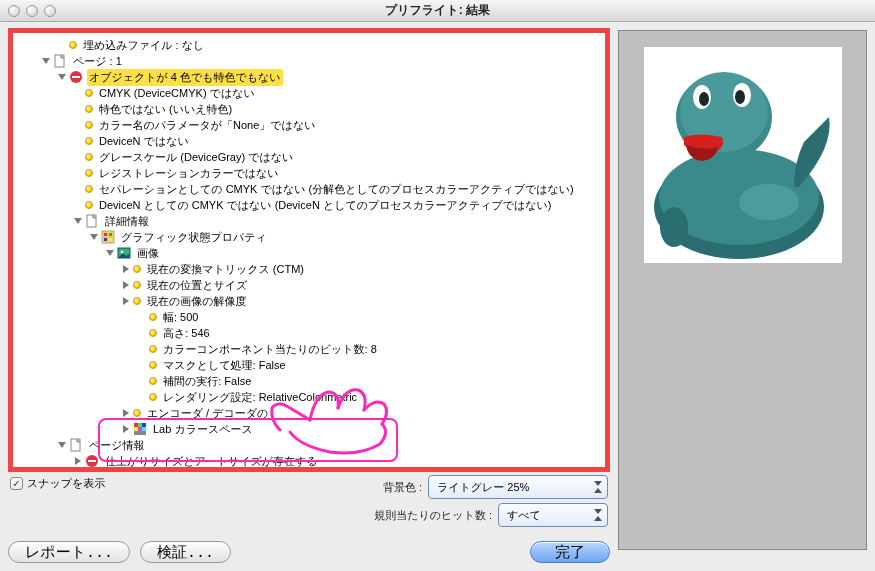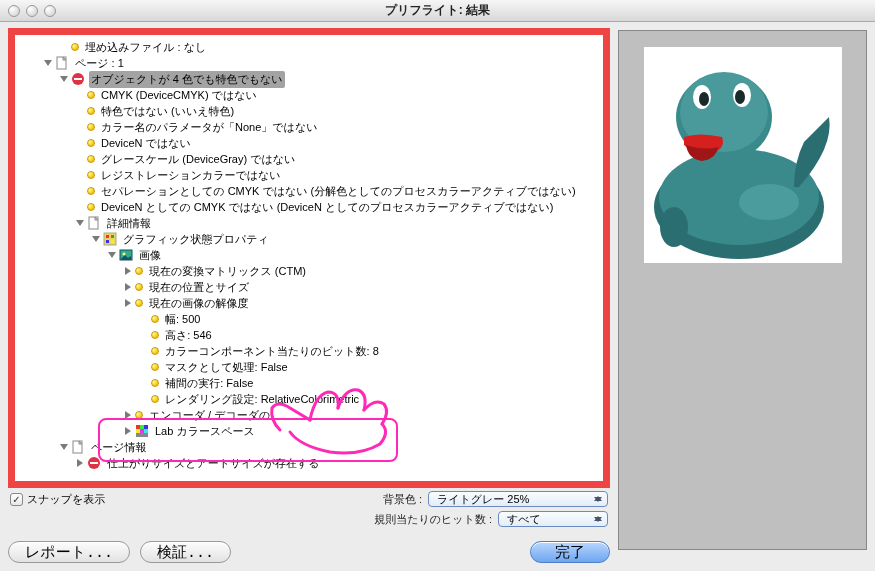--- a/index.html
+++ b/index.html
@@ -3,43 +3,43 @@
 <meta charset="utf-8">
 <style>
 * { box-sizing: border-box; margin: 0; padding: 0; }
 body { font-family: "Hiragino Kaku Gothic Pro", "Lucida Grande", sans-serif; font-size: 11px; background: #ececec; width: 875px; height: 571px; overflow: hidden; }
 .titlebar { height: 22px; background: linear-gradient(#f6f6f6,#d8d8d8); border-bottom: 1px solid #aaa; display: flex; align-items: center; padding: 0 8px; position: relative; }
 .traffic { display: flex; gap: 6px; }
 .tl { width: 12px; height: 12px; border-radius: 50%; border: 1px solid #999; background: radial-gradient(circle at 30% 30%, #fff, #ccc); }
 .title { position: absolute; left: 0; right: 0; text-align: center; font-size: 12px; color: #222; font-weight: bold; }
 .content { position: absolute; top: 22px; left: 0; right: 0; bottom: 0; display: flex; }
 .left { width: 618px; padding: 6px 8px 8px 8px; display: flex; flex-direction: column; }
-.tree-wrap { border: 7px solid #ef4444; background: #fff; height: 462px; overflow: auto; padding: 4px 0 4px 4px; }
+.tree-wrap { border: 5px solid #ef4444; background: #fff; height: 462px; overflow: auto; padding: 4px 0 4px 4px; }
 .row { display: flex; align-items: center; height: 16px; white-space: nowrap; padding-right: 6px; }
 .disc { width: 10px; height: 10px; display: inline-block; margin-right: 2px; }
 .disc svg { width: 10px; height: 10px; display: block; }
 .bullet { width: 8px; height: 8px; border-radius: 50%; display: inline-block; margin-right: 4px; background: radial-gradient(circle at 30% 30%, #fff7a0, #f3c400 70%); border: 1px solid #c79a00; }
 .ic { width: 14px; height: 14px; display: inline-block; margin-right: 4px; }
 .ic svg { width: 14px; height: 14px; display: block; }
 .txt { padding: 1px 2px; }
-.txt.sel { background: #a3a3a3; border-radius: 2px; }
+.txt.sel { background: #fde047; border-radius: 2px; }
 .ind0 { padding-left: 24px; }
 .ind1 { padding-left: 40px; }
 .ind2 { padding-left: 56px; }
 .ind3 { padding-left: 72px; }
 .ind4 { padding-left: 88px; }
 .ind5 { padding-left: 104px; }
 .ind6 { padding-left: 120px; }
 .controls-under { padding: 4px 2px; }
 .chk { display: flex; align-items: center; gap: 4px; font-size: 11px; }
 .chkbox { width: 13px; height: 13px; border: 1px solid #888; border-radius: 3px; background: linear-gradient(#fff,#e8e8e8); display: flex; align-items: center; justify-content: center; color: #333; font-size: 10px; }
 .opt-row { display: flex; align-items: center; justify-content: flex-end; gap: 6px; margin-left: auto; margin-top: -16px; }
 .opt-row2 { display: flex; align-items: center; justify-content: flex-end; gap: 6px; margin-top: 4px; }
 .lbl { font-size: 11px; color: #222; }
-.select { height: 16px; border: 1px solid #6a8bbf; border-radius: 4px; background: linear-gradient(#fafdff,#e3ecf7); display: flex; align-items: center; padding: 0 18px 0 8px; position: relative; font-size: 11px; }
+.select { height: 24px; border: 1px solid #6a8bbf; border-radius: 4px; background: linear-gradient(#fafdff,#e3ecf7); display: flex; align-items: center; padding: 0 18px 0 8px; position: relative; font-size: 11px; }
 .select::after { content:""; position: absolute; right: 5px; top: 5px; width: 0; height: 0; border-left: 4px solid transparent; border-right: 4px solid transparent; border-top: 5px solid #4a6; border-top-color: #456; }
 .select::before { content:""; position: absolute; right: 5px; bottom: 5px; width: 0; height: 0; border-left: 4px solid transparent; border-right: 4px solid transparent; border-bottom: 5px solid #456; }
 .btn-row { display: flex; gap: 10px; margin-top: 10px; align-items: center; }
 .btn { height: 22px; border-radius: 11px; border: 1px solid #999; background: linear-gradient(#fdfdfd,#e2e2e2); padding: 0 16px; display: flex; align-items: center; font-size: 15px; box-shadow: 0 1px 0 #fff inset; font-family: Liberation Mono, monospace; }
 .btn.primary { background: linear-gradient(#b8d6ff,#6ea6f0); border-color: #4d7fc6; color: #000; padding: 0 24px; }
 .spacer { flex: 1; }
 .right { flex: 1; padding: 8px 8px 8px 0; }
 .preview { border: 1px solid #888; background: #bfbfbf; height: 520px; display: flex; align-items: flex-start; justify-content: center; padding-top: 16px; }
 .thumb { width: 198px; height: 216px; background: #fff; position: relative; overflow: hidden; }
 .annot { position: absolute; pointer-events: none; }

